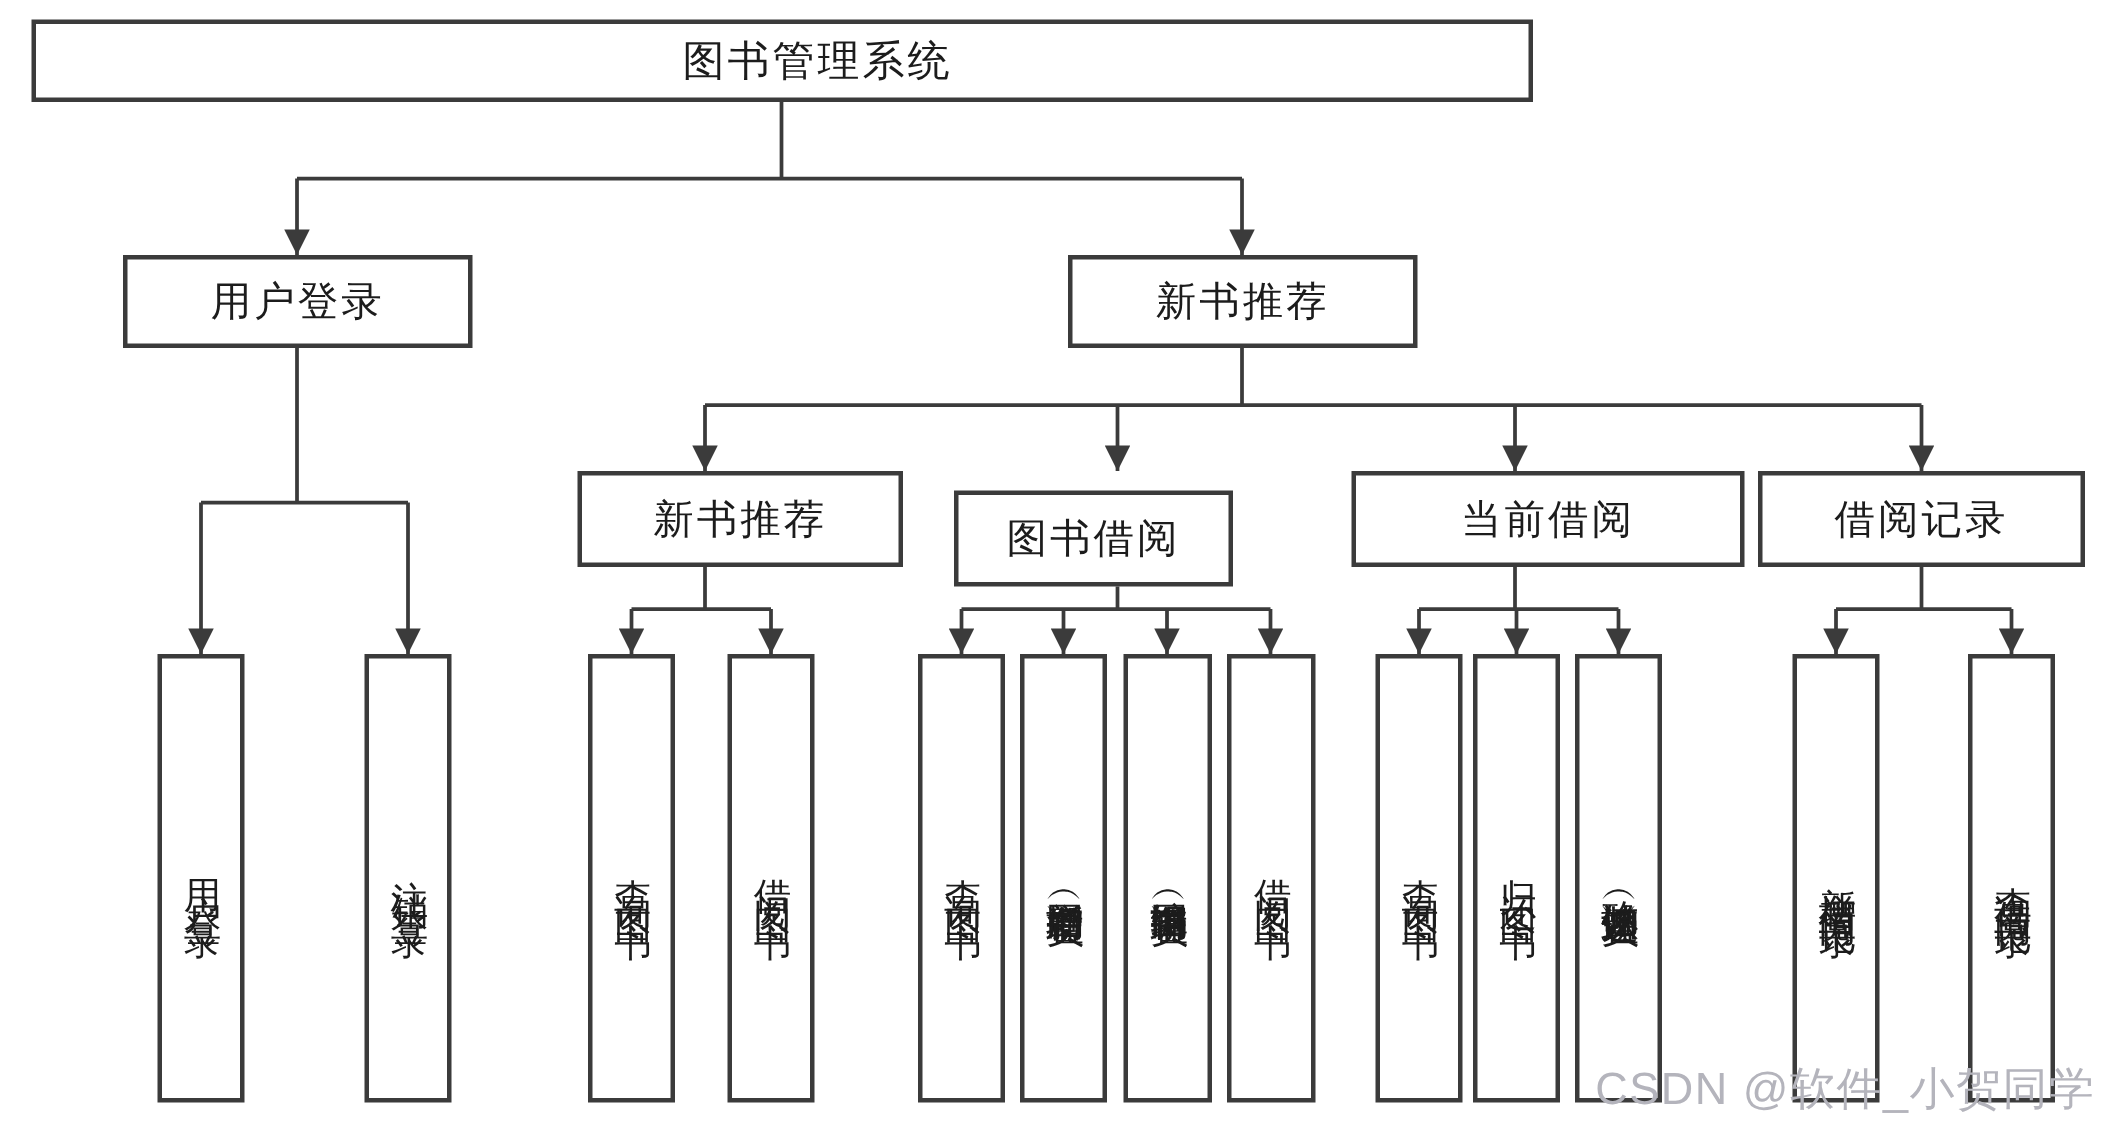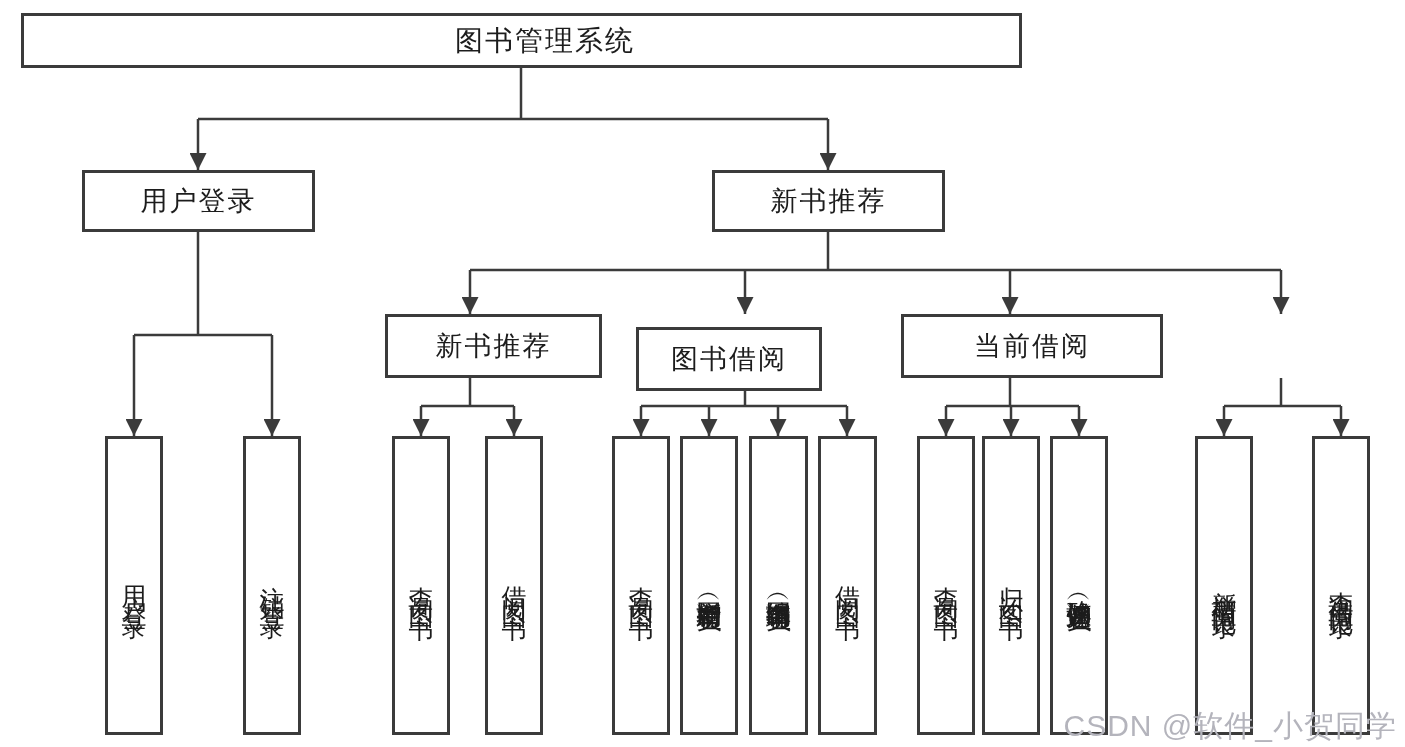--- a/index.html
+++ b/index.html
@@ -114,20 +114,21 @@
   </svg>
 
   <div class="node root" style="left:21px;top:13px;width:1001px;height:55px;">图书管理系统</div>
 
   <div class="node" style="left:82px;top:170px;width:233px;height:62px;">用户登录</div>
   <div class="node" style="left:712px;top:170px;width:233px;height:62px;">新书推荐</div>
 
   <div class="node" style="left:362px;top:314px;width:217px;height:64px;margin-left:23px;">新书推荐</div>
   <div class="node" style="left:636px;top:314px;width:186px;height:64px;margin-top:13px;">图书借阅</div>
   <div class="node" style="left:901px;top:314px;width:262px;height:64px;">当前借阅</div>
+  <div class="node" style="left:1172px;top:314px;width:218px;height:64px;">借阅记录</div>
 
   <div class="vnode ls4" style="left:105px;top:436px;width:58px;height:299px;">
     <span>用户登录</span>
   </div>
   <div class="vnode ls4" style="left:243px;top:436px;width:58px;height:299px;">
     <span>注销登录</span>
   </div>
 
   <div class="vnode ls4" style="left:392px;top:436px;width:58px;height:299px;">
     <span>查询图书</span>

